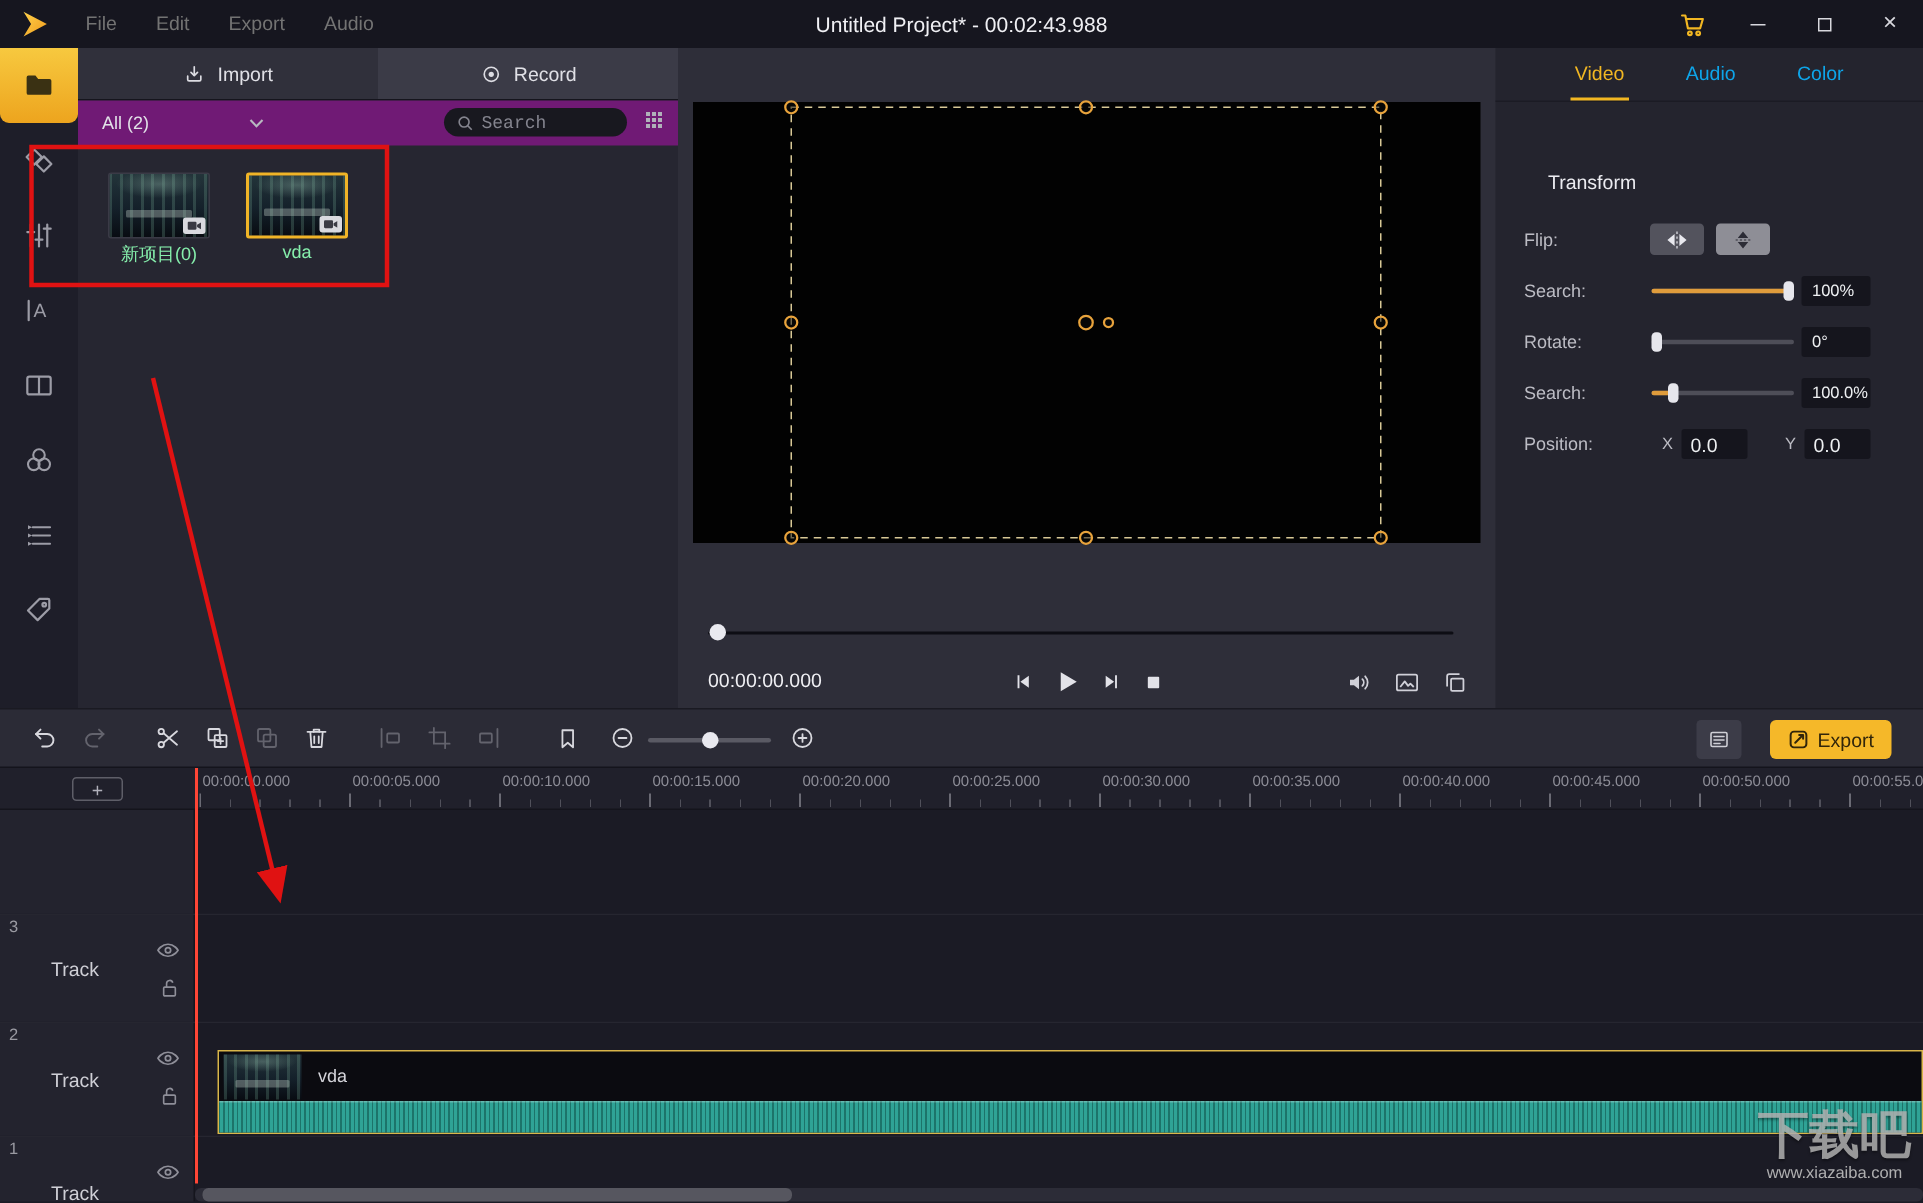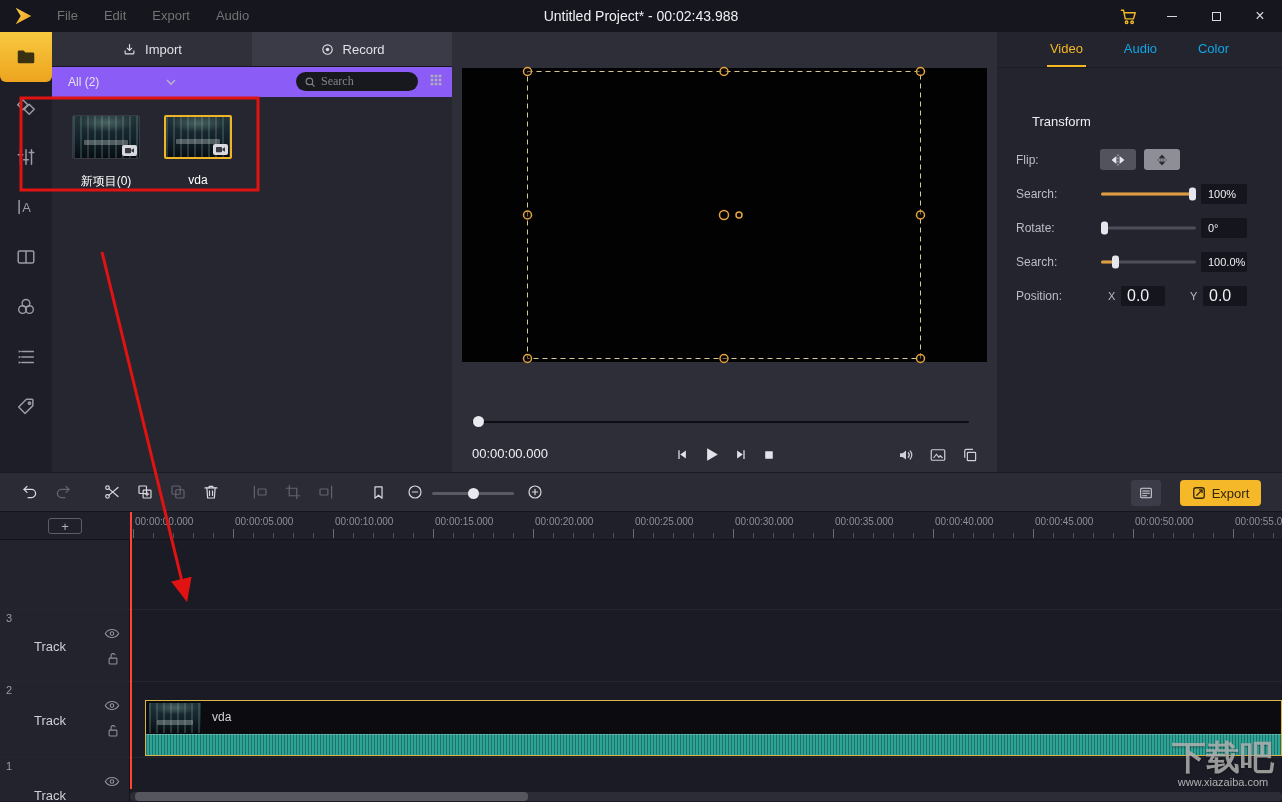--- a/index.html
+++ b/index.html
@@ -23,38 +23,38 @@
 .rail{position:absolute;top:32px;left:0;width:52px;height:440px;background:#1e1e29;z-index:2}
 .rail-item{width:52px;height:50px;display:flex;align-items:center;justify-content:center;color:#9c9ca6}
 .rail-item.active{background:linear-gradient(180deg,#f7c93f,#eda41e);color:#3a3113;border-radius:0 0 6px 6px}
 
 
 .media{position:absolute;top:32px;left:52px;width:400px;height:440px;background:#262631}
 .media-tabs{display:flex;height:35px;border-bottom:1px solid #15151d}
 .media-tab{flex:1;display:flex;align-items:center;justify-content:center;gap:8px;font-size:13px;color:#e0e0e6}
 .media-tab.import{background:#30303b}
 .media-tab.record{background:#3b3b47}
-.filter-row{position:relative;height:30px;background:#8b5cf6}
+.filter-row{position:relative;height:30px;background:#701a75}
 .dropdown{position:absolute;left:16px;top:5px;width:108px;height:20px;display:flex;align-items:center;font-size:12px;color:#e2e2e8}
 .dropdown .caret{position:absolute;right:0;top:7px;color:#b8b8c0}
 .searchbox{position:absolute;left:244px;top:5px;width:122px;height:19px;border-radius:10px;background:#18181f;display:flex;align-items:center;padding:0 8px;gap:5px}
-.searchbox input{flex:1;background:transparent;border:0;outline:0;color:#cfcfd6;font-size:12px;font-family:Liberation Serif, serif;min-width:0}
+.searchbox input{flex:1;background:transparent;border:0;outline:0;color:#cfcfd6;font-size:12px;font-family:Liberation Mono, monospace;min-width:0}
 .searchbox input::placeholder{color:#84848e}
 .grid-btn{position:absolute;right:8px;top:5px;color:#b0b0ba}
 .media-grid{display:flex;gap:24px;padding:18px 0 0 20px}
 .media-item{width:68px;text-align:center}
 .thumb{position:relative;width:68px;height:44px;border-radius:2px;border:1px solid #3a3a46;overflow:hidden}
 .media-item.selected .thumb{border:2px solid #f0b427}
 .movie-thumb{background:
  radial-gradient(ellipse 62% 32% at 50% 16%,rgba(150,190,175,.35),rgba(0,0,0,0) 70%),
  repeating-linear-gradient(90deg,rgba(110,160,140,.28) 0 2px,rgba(0,0,0,0) 2px 7px),
  linear-gradient(180deg,#23343a 0%,#14202a 55%,#080c12 100%)}
 .movie-thumb::after{content:"";position:absolute;left:16%;right:16%;top:56%;height:5px;background:rgba(200,215,205,.35);border-radius:1px}
 .type-badge{position:absolute;right:2px;bottom:2px;width:15px;height:11px;background:#d9d9df;border-radius:2px;display:flex;align-items:center;justify-content:center}
-.media-label{margin-top:14px;font-size:12px;color:#ffffff;white-space:nowrap}
+.media-label{margin-top:2px;font-size:12px;color:#86efac;white-space:nowrap}
 
 
 .preview{position:absolute;top:32px;left:452px;width:545px;height:440px;background:#2e2e39}
 .canvas{position:absolute;left:10px;top:36px;width:525px;height:294px;background:#020202}
 .scrub-track{position:absolute;left:20px;top:389px;width:497px;height:2px;background:#0d0d14;border-radius:1px}
 .scrub-handle{position:absolute;left:21px;top:384px;width:11px;height:11px;border-radius:50%;background:#e9e9ef}
 .transport{position:absolute;left:0;right:0;top:405px;height:35px}
 .time-readout{position:absolute;left:20px;top:9px;font-size:13px;color:#f0f0f4}
 .transport-center{position:absolute;left:0;right:0;top:0;height:35px;display:flex;align-items:center;justify-content:center;gap:13px}
 .transport-right{position:absolute;right:18px;top:0;height:35px;display:flex;align-items:center;gap:14px;color:#d0d0d8}
@@ -71,21 +71,21 @@
 .prow{position:absolute;left:0;width:285px;height:28px}
 .plabel{position:absolute;left:19px;top:50%;transform:translateY(-50%);font-size:12px;color:#bcbcc4}
 .flip-btn{position:absolute;top:3px;width:36px;height:21px;border-radius:3px;display:flex;align-items:center;justify-content:center}
 .flip-h{left:103px;background:#53535d;color:#e8e8ee}
 .flip-v{left:147px;background:#8e8e96;color:#2c2c36}
 .slider{position:absolute;left:104px;top:50%;width:95px;height:3px;background:#4e4e58;border-radius:2px;transform:translateY(-50%)}
 .slider .fill{position:absolute;left:0;top:0;height:3px;background:#df9c3c;border-radius:2px}
 .slider .handle{position:absolute;top:-5px;width:7px;height:13px;border-radius:3px;background:#e6e6ec}
 .valbox{position:absolute;left:204px;top:4px;width:46px;height:20px;background:#15151d;border-radius:2px;font-size:11px;color:#eef0f2;display:flex;align-items:center;padding-left:7px}
 .axis-label{position:absolute;top:50%;transform:translateY(-50%);font-size:11px;color:#bcbcc4}
-.posbox{position:absolute;top:4px;width:44px;height:20px;background:#15151d;border-radius:2px;font-size:16px;color:#eef0f2;display:flex;align-items:center;padding-left:6px}
+.posbox{position:absolute;top:4px;width:44px;height:20px;background:#15151d;border-radius:2px;font-size:13px;color:#eef0f2;display:flex;align-items:center;padding-left:6px}
 
 
 .toolbar{position:absolute;top:472px;left:0;width:100%;height:40px;background:#2b2b36;border-top:1px solid #1a1a22;border-bottom:1px solid #14141c;z-index:4}
 .tool{position:absolute;top:50%;transform:translateY(-50%);width:24px;height:24px;display:flex;align-items:center;justify-content:center;color:#d8d8de}
 .tool.dim{color:#63636d}
 .zoom-track{position:absolute;left:432px;top:19px;width:82px;height:3px;background:#5a5a64;border-radius:2px}
 .zoom-handle{position:absolute;left:36px;top:-4px;width:11px;height:11px;border-radius:50%;background:#e9e9ef}
 .queue-btn{position:absolute;left:1131px;top:7px;width:30px;height:26px;background:#3c3c48;border-radius:3px;display:flex;align-items:center;justify-content:center;color:#cfcfd6}
 .export-btn{position:absolute;left:1180px;top:7px;width:81px;height:26px;background:#f5b829;border-radius:4px;display:flex;align-items:center;justify-content:center;gap:6px;font-size:13px;color:#32260a}
 

